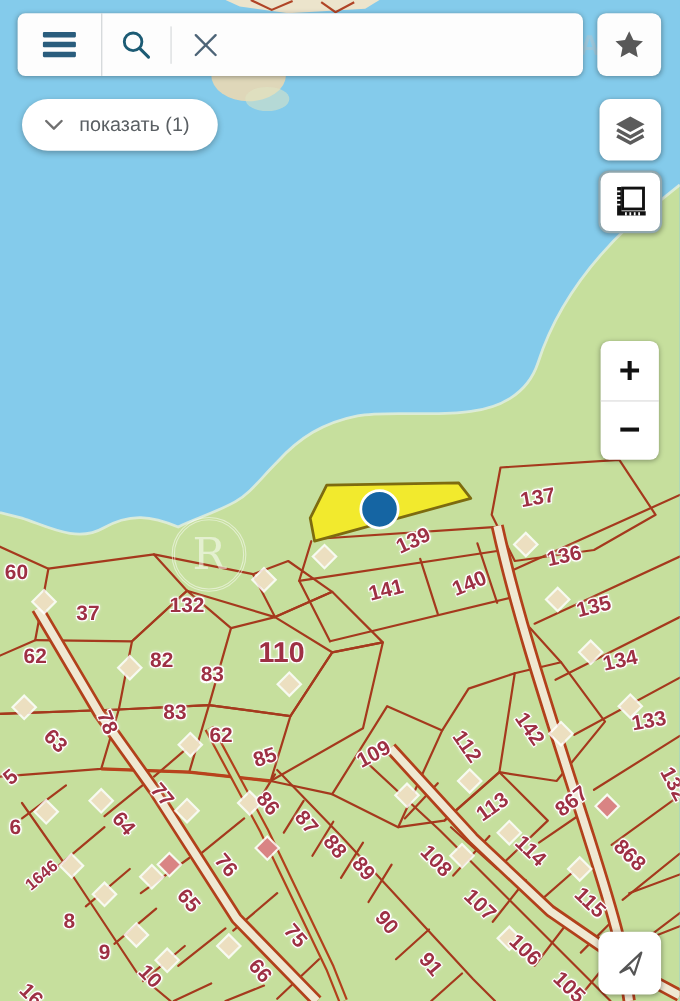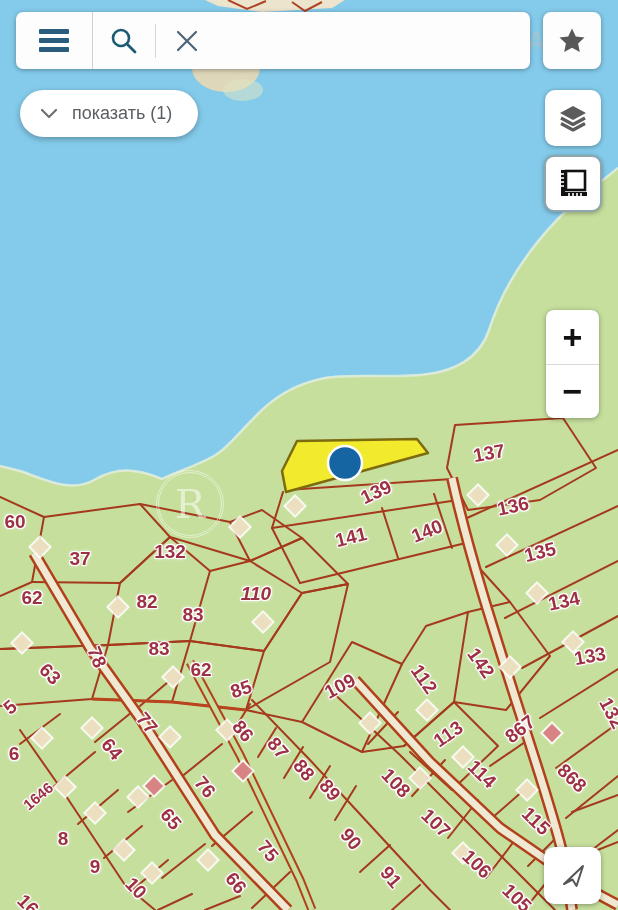--- a/index.html
+++ b/index.html
@@ -206,21 +206,21 @@
         <div class="bld" style="left: 463px; top: 853px;"></div>
         <div class="bld" style="left: 527px; top: 790px;"></div>
       </div>
     <div id="parcel-labels">
         <span class="plabel" style="left: 15px; top: 521px; font-size: 19px; transform: translate(-50%, -50%) rotate(0deg);">60</span>
         <span class="plabel" style="left: 80px; top: 558px; font-size: 19px; transform: translate(-50%, -50%) rotate(0deg);">37</span>
         <span class="plabel" style="left: 17px; top: 597px; font-size: 19px; transform: translate(-50%, -50%) rotate(0deg); margin-left: 15px;">62</span>
         <span class="plabel" style="left: 170px; top: 551px; font-size: 19px; transform: translate(-50%, -50%) rotate(0deg);">132</span>
         <span class="plabel" style="left: 147px; top: 601px; font-size: 19px; transform: translate(-50%, -50%) rotate(0deg);">82</span>
         <span class="plabel" style="left: 193px; top: 614px; font-size: 19px; transform: translate(-50%, -50%) rotate(0deg);">83</span>
-        <span class="plabel" style="left: 256px; top: 593px; font-size: 19px; transform: translate(-50%, -50%) rotate(0deg); font-style: italic;">110</span>
+        <span class="plabel" style="left: 256px; top: 593px; font-size: 26px; transform: translate(-50%, -50%) rotate(0deg);">110</span>
         <span class="plabel" style="left: 159px; top: 648px; font-size: 19px; transform: translate(-50%, -50%) rotate(0deg);">83</span>
         <span class="plabel" style="left: 201px; top: 669px; font-size: 19px; transform: translate(-50%, -50%) rotate(0deg);">62</span>
         <span class="plabel" style="left: 241px; top: 689px; font-size: 19px; transform: translate(-50%, -50%) rotate(-18deg);">85</span>
         <span class="plabel" style="left: 97px; top: 657px; font-size: 19px; transform: translate(-50%, -50%) rotate(68deg);">78</span>
         <span class="plabel" style="left: 50px; top: 674px; font-size: 19px; transform: translate(-50%, -50%) rotate(45deg);">63</span>
         <span class="plabel" style="left: 376px; top: 492px; font-size: 19px; transform: translate(-50%, -50%) rotate(-25deg);">139</span>
         <span class="plabel" style="left: 351px; top: 537px; font-size: 19px; transform: translate(-50%, -50%) rotate(-14deg);">141</span>
         <span class="plabel" style="left: 427px; top: 531px; font-size: 19px; transform: translate(-50%, -50%) rotate(-22deg);">140</span>
         <span class="plabel" style="left: 489px; top: 453px; font-size: 19px; transform: translate(-50%, -50%) rotate(-10deg);">137</span>
         <span class="plabel" style="left: 513px; top: 506px; font-size: 19px; transform: translate(-50%, -50%) rotate(-12deg);">136</span>

